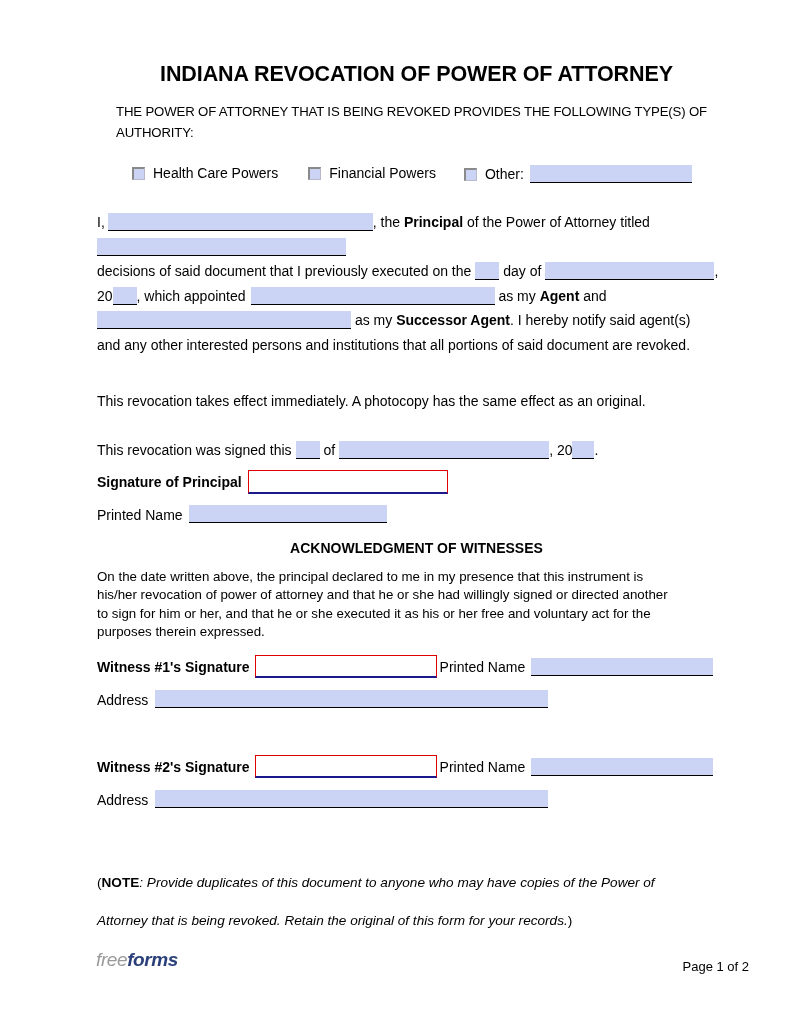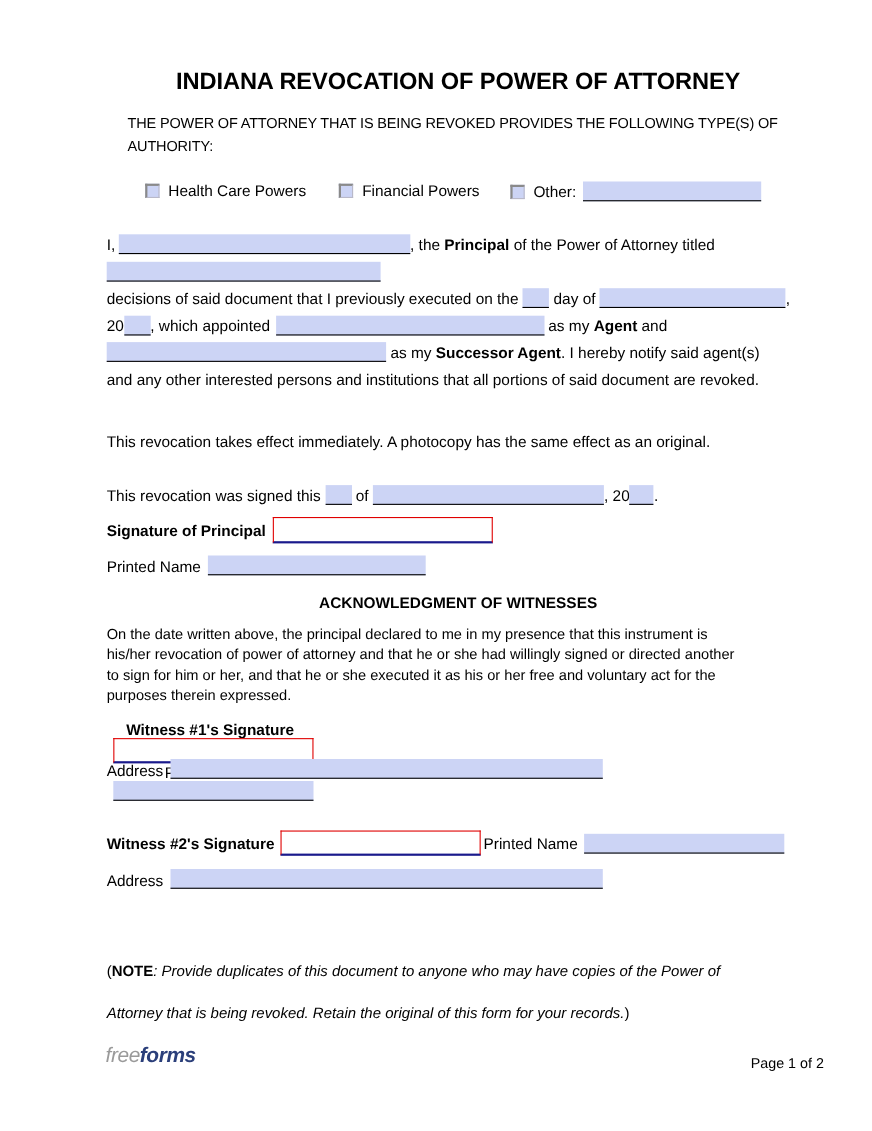--- a/index.html
+++ b/index.html
@@ -312,21 +312,21 @@
   </div>
 
   <div class="printed-principal-row">
     <span class="pn-label">Printed Name</span>
     <span class="blank" style="width:198px;margin-left:6px;"></span>
   </div>
 
   <div class="ack-title">ACKNOWLEDGMENT OF WITNESSES</div>
   <div class="ack-text">On the date written above, the principal declared to me in my presence that this instrument is his/her revocation of power of attorney and that he or she had willingly signed or directed another to sign for him or her, and that he or she executed it as his or her free and voluntary act for the purposes therein expressed.</div>
 
-  <div class="wit-sig-row" style="top:655px;flex-direction:column;">
+  <div class="wit-sig-row" style="top:655px;">
     <span class="wit-label">Witness #1's Signature</span>
     <span class="wit-sig-field"></span>
     <span class="wit-pn-label">Printed Name</span>
     <span class="blank" style="width:182px;margin-left:6px;"></span>
   </div>
   <div class="wit-addr-row" style="top:690px;">
     <span class="addr-label">Address</span>
     <span class="blank" style="width:393px;margin-left:7px;"></span>
   </div>
 

